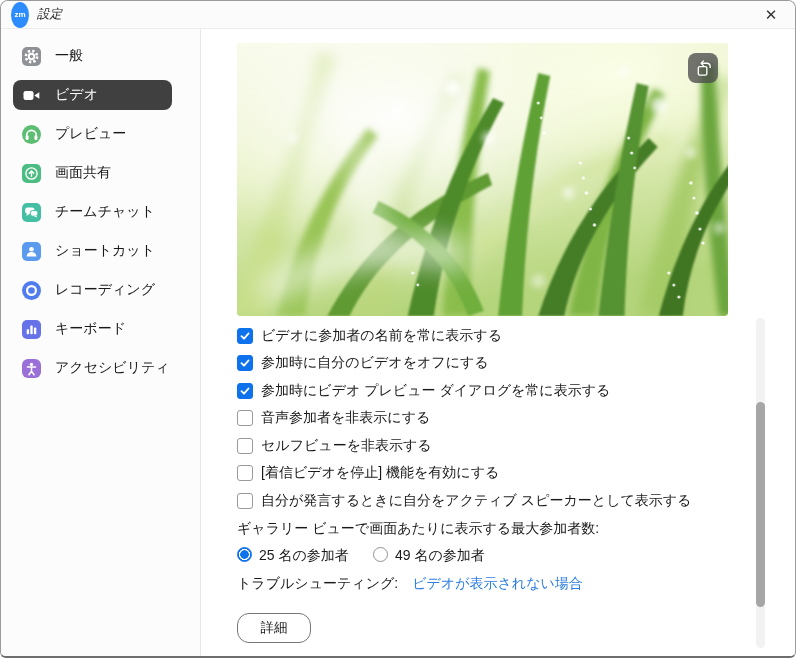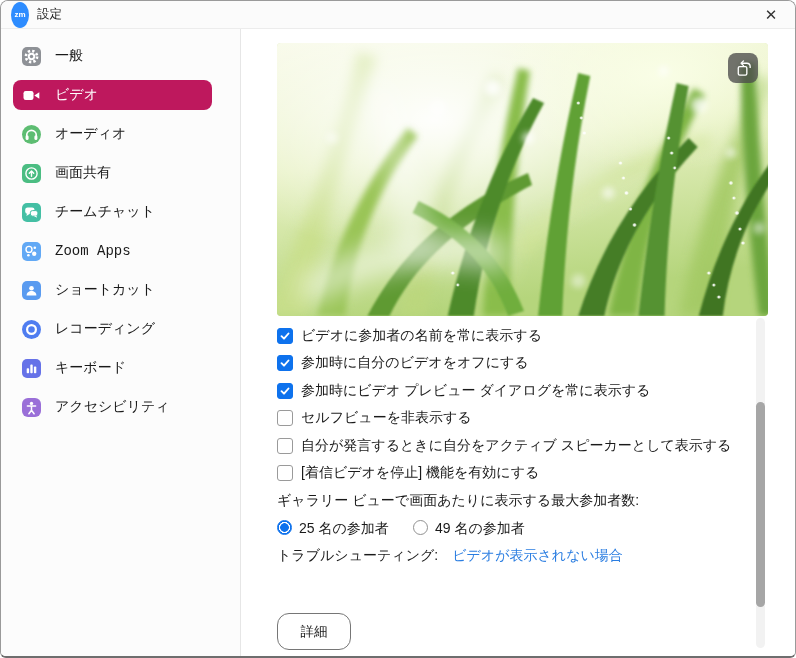--- a/index.html
+++ b/index.html
@@ -4,30 +4,30 @@
 <style>
   html,body{margin:0;padding:0;background:#ffffff;font-family:"Liberation Sans","DejaVu Sans",sans-serif;}
   *{box-sizing:border-box;}
   .window{position:relative;width:796px;height:658px;background:#fff;border:1px solid #9a9a9a;
     border-bottom:2px solid #6e6e6e;border-radius:8px 8px 6px 6px;overflow:hidden;}
   
   .titlebar{position:relative;height:28px;background:#fbfbfb;border-bottom:1px solid #ececec;
     display:flex;align-items:center;padding:0 10px;}
   .zm-logo{width:18px;height:26px;border-radius:50%;background:#2d8cff;color:#fff;font-size:8px;
     display:flex;align-items:center;justify-content:center;font-weight:bold;}
-  .win-title{font-size:12.5px;color:#1f1f1f;margin-left:8px;}
+  .win-title{font-size:12.5px;color:#1f1f1f;margin-left:8px;font-style:italic;}
   .close-btn{position:absolute;right:2px;top:0;width:44px;height:27px;display:flex;align-items:center;
     justify-content:center;font-size:15px;color:#333;cursor:pointer;}
   
   .body{display:flex;height:629px;}
-  .sidebar{width:240px;background:#fcfcfc;border-right:1px solid #e6e6e6;padding-top:12px;flex:none;font-family:Liberation Mono, monospace;}
+  .sidebar{width:200px;background:#fcfcfc;border-right:1px solid #e6e6e6;padding-top:12px;flex:none;}
   .side-item{display:flex;align-items:center;height:30px;margin:0 28px 9px 12px;border-radius:8px;
     padding-left:9px;cursor:pointer;color:#1a1a1a;}
   .side-item .slabel{font-size:14px;margin-left:14px;white-space:nowrap;}
-  .side-item.on{background:#be185d;color:#fff;}
+  .side-item.on{background:#404040;color:#fff;}
   .sicon{width:19px;height:19px;flex:none;display:flex;}
   .sicon svg{width:19px;height:19px;}
   .main{position:relative;flex:1;background:#fff;}
   
   .preview{position:absolute;left:36px;top:14px;width:491px;height:273px;border-radius:4px;overflow:hidden;background:#dbe8b4;}
   .preview svg.grass{display:block;width:100%;height:100%;}
   .rotate-btn{position:absolute;top:10px;right:10px;width:30px;height:30px;border-radius:8px;
     background:rgba(75,75,75,0.78);display:flex;align-items:center;justify-content:center;cursor:pointer;}
   
   .options{position:absolute;left:36px;top:297px;width:482px;}
@@ -36,21 +36,21 @@
     flex:none;display:flex;align-items:center;justify-content:center;cursor:pointer;}
   .cb svg{display:none;width:12px;height:12px;}
   .cb.on{background:#0e72ed;border-color:#0e72ed;}
   .cb.on svg{display:block;}
   .radio{width:15px;height:15px;border:1px solid #919191;border-radius:50%;background:#fff;margin-right:7px;flex:none;cursor:pointer;}
   .radio.on{border:1px solid #0e72ed;
     background:radial-gradient(circle at center,#0e72ed 0 4px,#ffffff 4.6px 5.4px,#0e72ed 5.8px);}
   .radio-group{display:flex;align-items:flex-start;cursor:pointer;}
   .rg-first{width:136px;}
   .link{color:#2a7de1;cursor:pointer;margin-left:14px;}
-  .adv-btn{position:absolute;left:36px;top:584px;width:74px;height:37px;border:1px solid #767676;
+  .adv-btn{position:absolute;left:36px;top:584px;width:74px;height:30px;border:1px solid #767676;
     border-radius:12px;background:#fff;font-size:13.5px;color:#1a1a1a;display:flex;align-items:center;
     justify-content:center;cursor:pointer;font-family:inherit;}
   
   .scroll-track{position:absolute;right:30px;top:289px;bottom:10px;width:9px;background:#f2f2f2;border-radius:5px;}
   .scroll-thumb{position:absolute;left:0;top:84px;width:9px;height:205px;background:#a6a6a6;border-radius:5px;cursor:pointer;}
 </style>
 </head>
 <body>
 
 <div class="window">
@@ -88,21 +88,21 @@
 
       <div class="side-item">
         <span class="sicon">
             <svg viewBox="0 0 19 19">
               <rect width="19" height="19" rx="9.5" fill="#5dbd72"></rect>
               <path d="M4.7 11.5 v-1.3 a4.8 4.8 0 0 1 9.6 0 v1.3" fill="none" stroke="#fff" stroke-width="1.6"></path>
               <rect x="3.6" y="10.3" width="3" height="4.6" rx="1.5" fill="#fff"></rect>
               <rect x="12.4" y="10.3" width="3" height="4.6" rx="1.5" fill="#fff"></rect>
             </svg>
           </span>
-        <span class="slabel">オーディオ</span>
+        <span class="slabel">プレビュー</span>
       </div>
 
       <div class="side-item">
         <span class="sicon">
             <svg viewBox="0 0 19 19">
               <rect width="19" height="19" rx="5" fill="#4bbd82"></rect>
               <circle cx="9.5" cy="9.5" r="5.6" fill="none" stroke="#fff" stroke-width="1.4"></circle>
               <path d="M9.5 12.2 V7.2 M7.3 9.2 L9.5 6.9 L11.7 9.2" fill="none" stroke="#fff" stroke-width="1.4" stroke-linecap="round" stroke-linejoin="round"></path>
             </svg>
           </span>
@@ -115,32 +115,20 @@
               <rect width="19" height="19" rx="5" fill="#44bfa4"></rect>
               <rect x="3.2" y="4.4" width="9.3" height="6.6" rx="2.4" fill="#fff"></rect>
               <path d="M5 10.5 L4.4 13 L7.5 11" fill="#fff"></path>
               <rect x="8.3" y="7.6" width="7.6" height="5.6" rx="2.2" fill="#fff" stroke="#44bfa4" stroke-width="1"></rect>
               <path d="M14.3 12.7 L15.2 14.8 L11.8 13.1" fill="#fff"></path>
             </svg>
           </span>
         <span class="slabel">チームチャット</span>
       </div>
 
-      <div class="side-item">
-        <span class="sicon">
-            <svg viewBox="0 0 19 19">
-              <rect width="19" height="19" rx="5" fill="#62a9f5"></rect>
-              <circle cx="7" cy="7.4" r="3" fill="none" stroke="#fff" stroke-width="1.4"></circle>
-              <circle cx="12.2" cy="11.8" r="2.2" fill="#fff"></circle>
-              <circle cx="12.8" cy="5.8" r="1.3" fill="#fff"></circle>
-              <circle cx="6.4" cy="13.2" r="1.3" fill="#fff"></circle>
-            </svg>
-          </span>
-        <span class="slabel">Zoom Apps</span>
-      </div>
 
       <div class="side-item">
         <span class="sicon">
             <svg viewBox="0 0 19 19">
               <rect width="19" height="19" rx="5" fill="#5a9bf0"></rect>
               <circle cx="9.5" cy="7.3" r="2.3" fill="#fff"></circle>
               <path d="M4.6 14.6 c0-3.1 2.3-4.6 4.9-4.6 s4.9 1.5 4.9 4.6 Z" fill="#fff"></path>
             </svg>
           </span>
         <span class="slabel">ショートカット</span>
@@ -305,29 +293,33 @@
         <div class="row">
           <span class="cb on">
               <svg viewBox="0 0 12 12">
                 <path d="M2.5 6.2 L5 8.7 L9.5 3.5" stroke="#fff" stroke-width="1.9" fill="none" stroke-linecap="round" stroke-linejoin="round"></path>
               </svg>
             </span>
           <span>参加時にビデオ プレビュー ダイアログを常に表示する</span>
         </div>
         <div class="row">
           <span class="cb"></span>
+          <span>音声参加者を非表示にする</span>
+        </div>
+        <div class="row">
+          <span class="cb"></span>
           <span>セルフビューを非表示する</span>
+        </div>
+        <div class="row">
+          <span class="cb"></span>
+          <span>[着信ビデオを停止] 機能を有効にする</span>
         </div>
         <div class="row">
           <span class="cb"></span>
           <span>自分が発言するときに自分をアクティブ スピーカーとして表示する</span>
-        </div>
-        <div class="row">
-          <span class="cb"></span>
-          <span>[着信ビデオを停止] 機能を有効にする</span>
         </div>
         <div class="row">
           <span>ギャラリー ビューで画面あたりに表示する最大参加者数:</span>
         </div>
         <div class="row">
           <span class="radio-group rg-first">
             <span class="radio on"></span>
             <span>25 名の参加者</span>
           </span>
           <span class="radio-group">

